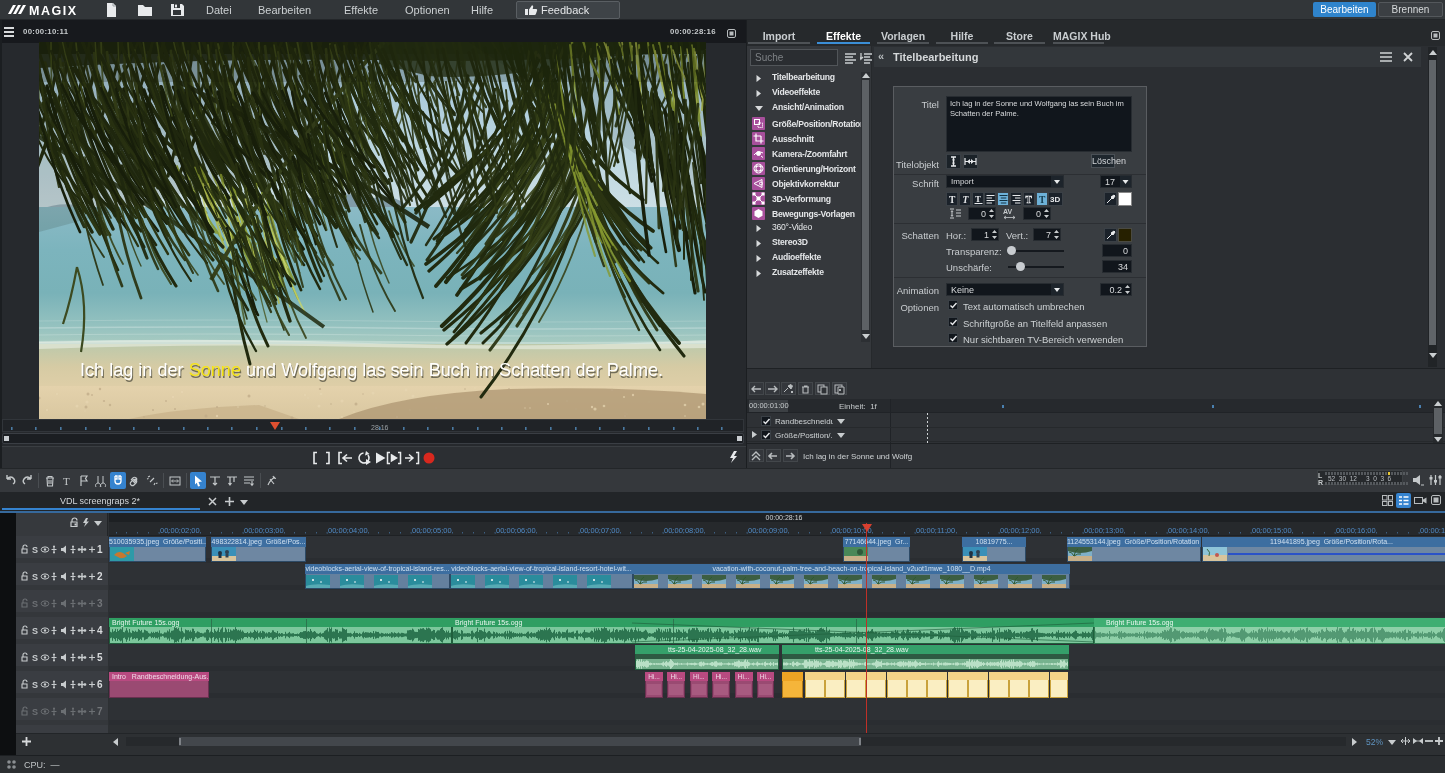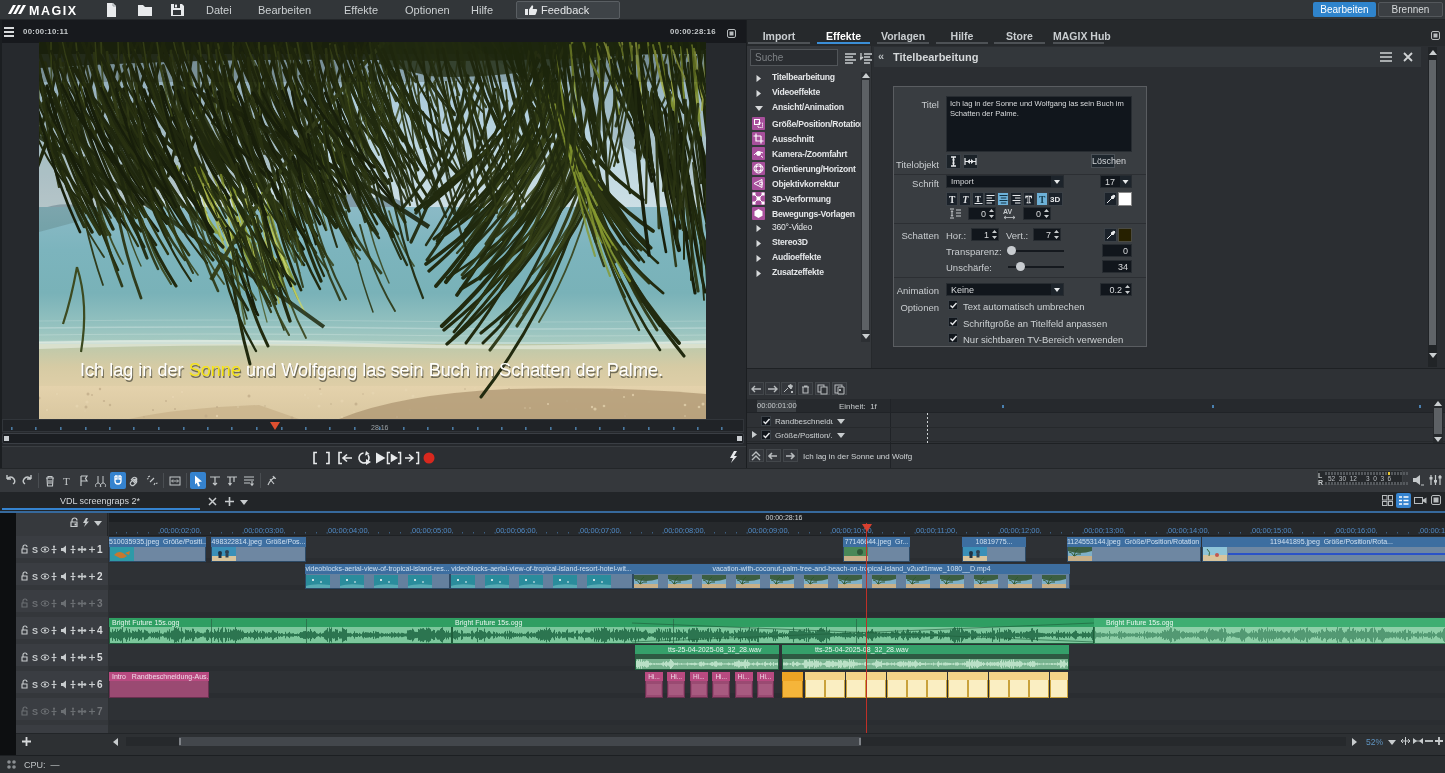--- a/index.html
+++ b/index.html
@@ -1493,21 +1493,21 @@
       </svg>
     </div>
     <div class="ab" style="left:85px;top:14px;width:15px;height:13px;border:1px solid #43474b;background:#34373c">
       <svg width="13" height="12" viewBox="0 0 13 12">
         <rect x="2" y="2" width="7" height="8" fill="none" stroke="#b8bcbe"></rect>
         <path d="M5,4 h6 v7 h-6 Z" fill="#2e3135" stroke="#b8bcbe"></path>
         <path d="M6,6 l2,2 m0,-2 l-2,2" stroke="#b8bcbe" stroke-width="0.9"></path>
       </svg>
     </div>
     <div class="ab" style="left:0;top:31px;width:698px;height:14px;background:#26292d;border-bottom:1px solid #202327"></div>
-    <div class="ab" style="left:10px;top:32px;width:39px;height:12px;background:#3c4044;color:#c6cacc;font-size:7.5px;line-height:12px;text-align:center">00:00:01:00</div>
+    <div class="ab" style="left:2px;top:32px;width:39px;height:12px;background:#3c4044;color:#c6cacc;font-size:7.5px;line-height:12px;text-align:center">00:00:01:00</div>
     <div class="ab tx" style="left:92px;top:34px;font-size:8px;color:#c6cacc">Einheit:&nbsp; 1f</div>
     <div class="ab" style="left:143px;top:31px;width:1px;height:75px;background:#202327"></div>
     <div class="ab" style="left:255px;top:37px;width:2px;height:3px;background:#4a80b0"></div>
     <div class="ab" style="left:465px;top:37px;width:2px;height:3px;background:#4a80b0"></div>
     <div class="ab" style="left:672px;top:37px;width:2px;height:3px;background:#4a80b0"></div>
     <div class="ab" style="left:0;top:46px;width:698px;height:14px;border-bottom:1px solid #26292c"></div>
     <div class="ab" style="left:14px;top:48px;width:10px;height:10px;background:#11161c;border:1px solid #3a4046">
       <svg width="9" height="9" viewBox="0 0 9 9">
         <path d="M1.5,4.5 L3.5,6.5 L7.5,2" stroke="#e8eaec" stroke-width="1.4" fill="none"></path>
       </svg>

